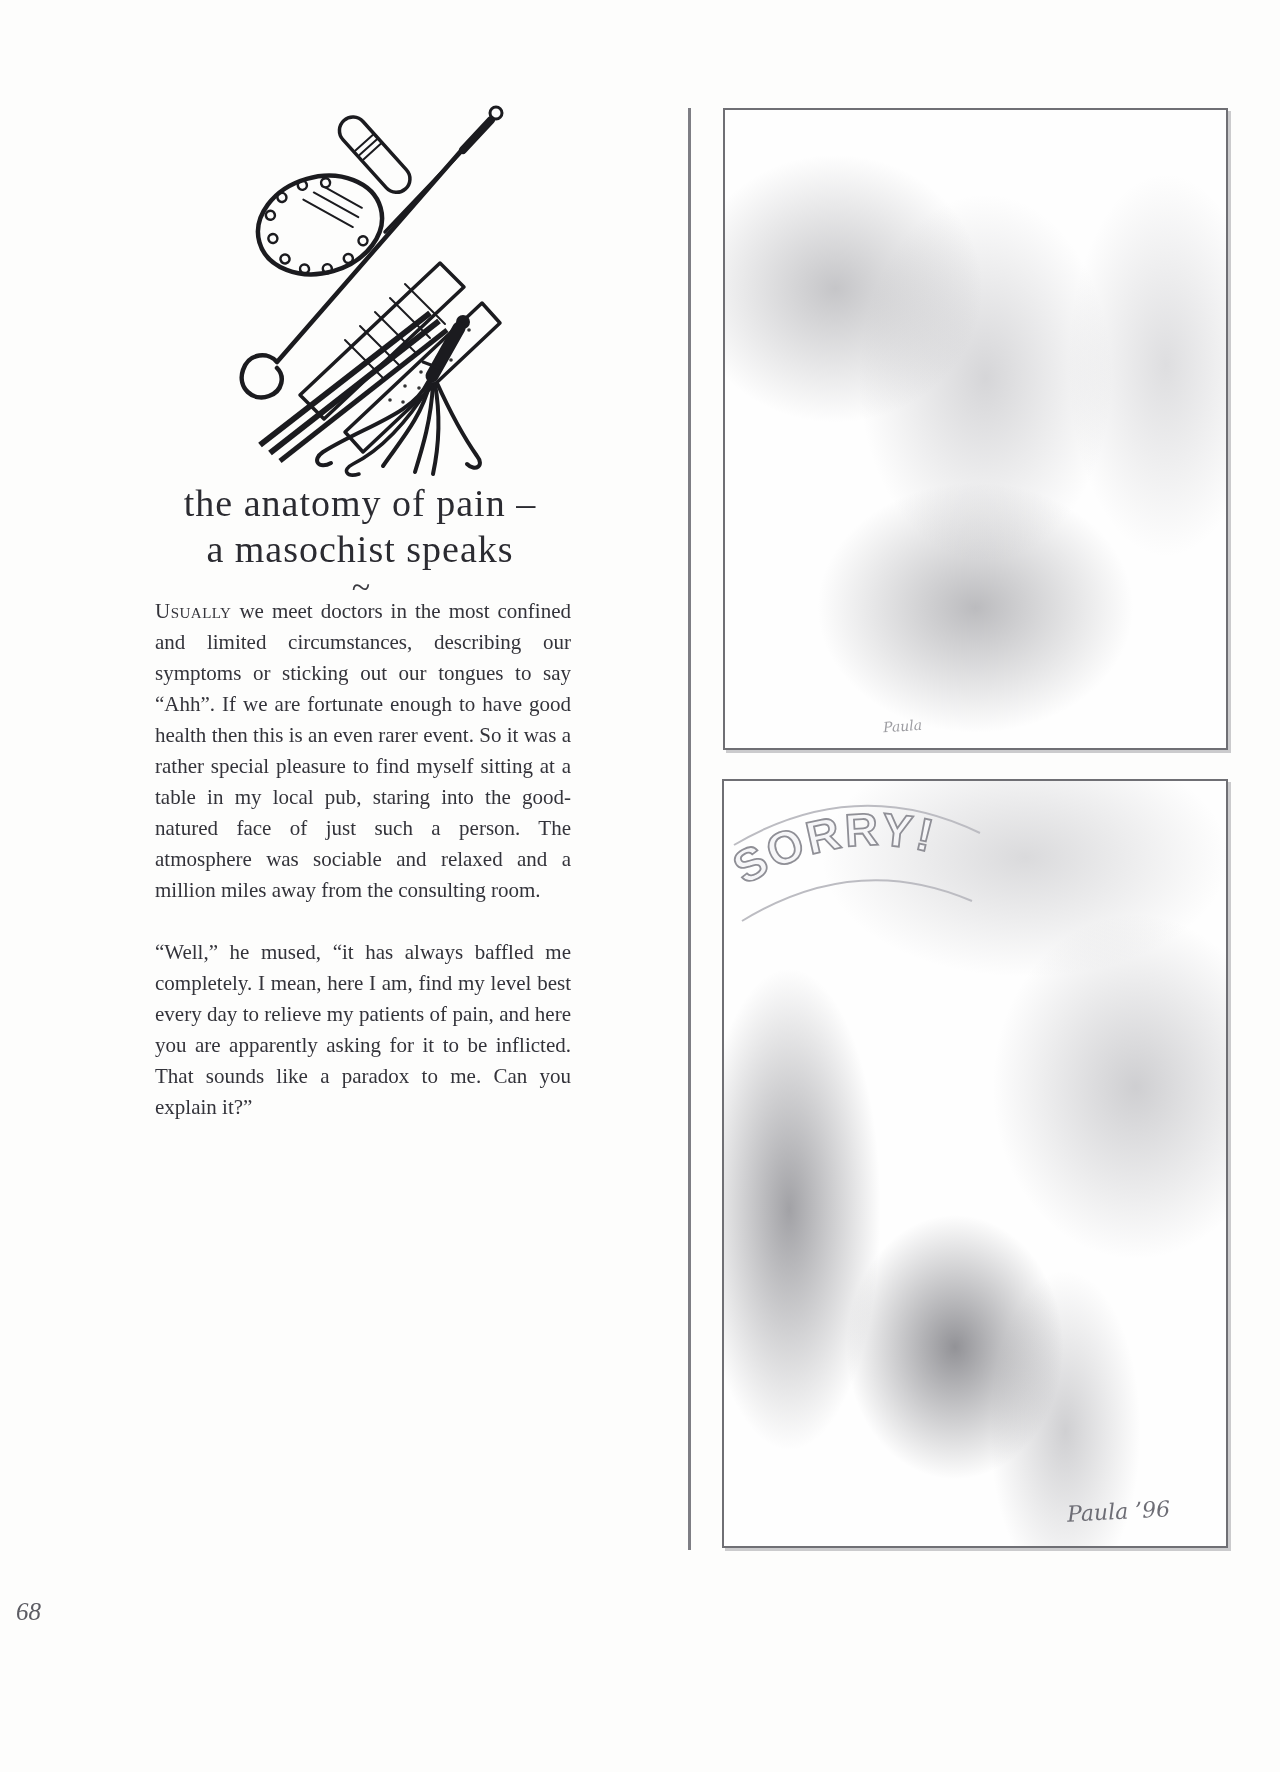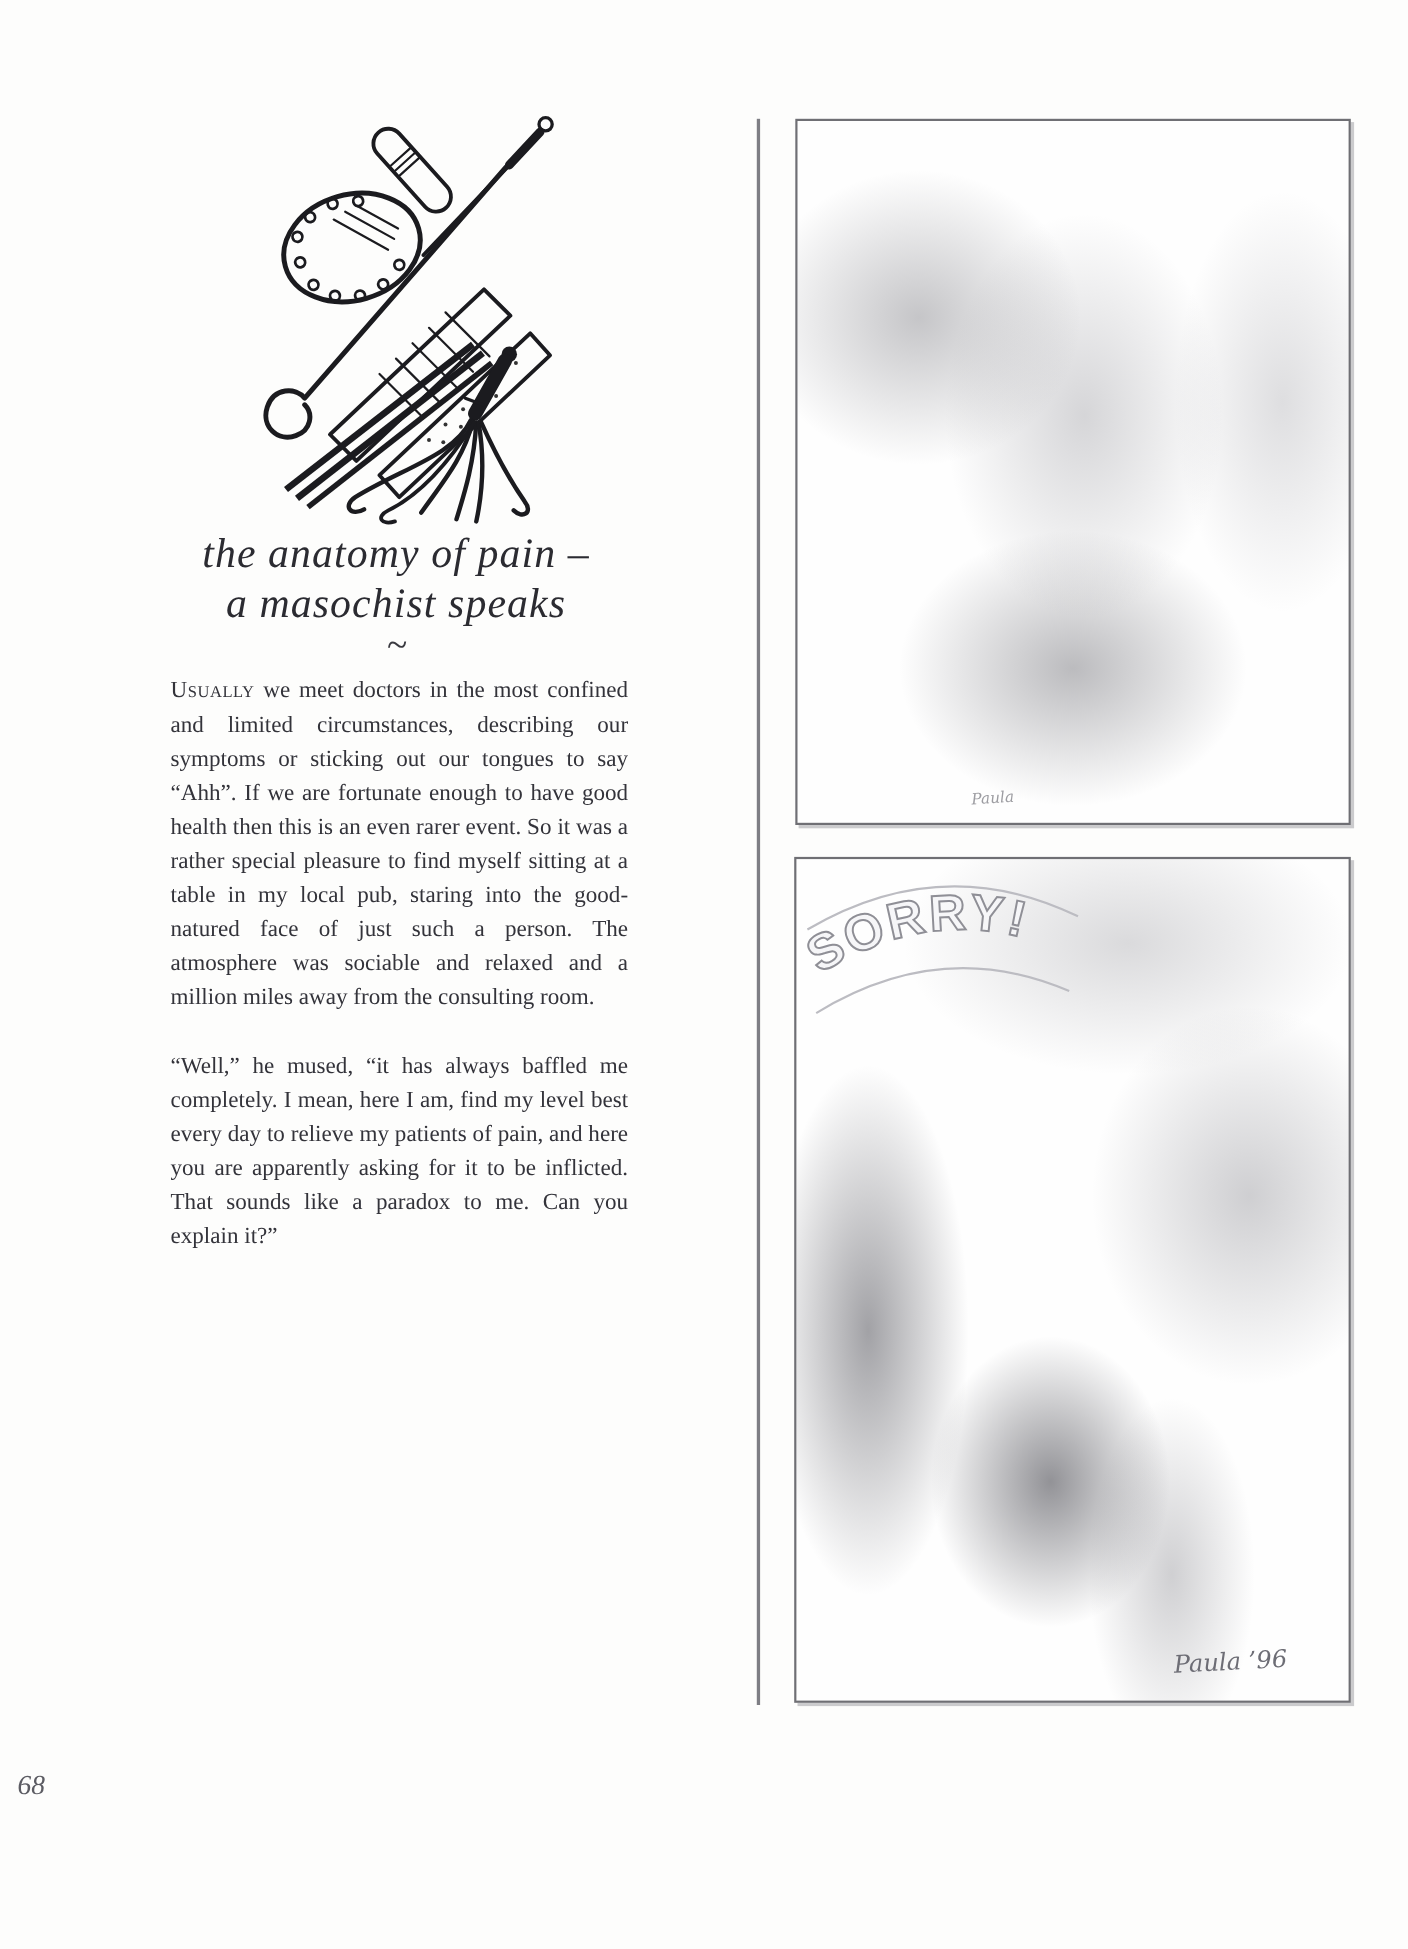--- a/index.html
+++ b/index.html
@@ -8,38 +8,38 @@
     position:relative; width:1280px; height:1772px;
     background:#fdfdfc; overflow:hidden;
     font-family:"Liberation Serif", serif; color:#2e2e33;
   }
 
   
   .implements { position:absolute; left:225px; top:100px; width:290px; height:380px; }
 
   .title-block { position:absolute; left:130px; top:480px; width:460px; text-align:center; }
   .title-line {
-    font-style:italic; font-size:38px; line-height:46px;
+    font-size:38px; line-height:46px;
     letter-spacing:1px; color:#2b2b31;
   }
   .ornament {
     position:absolute; left:130px; top:568px; width:460px; text-align:center;
     font-size:34px; color:#3a3a40; letter-spacing:-2px;
   }
 
   .body-col {
-    position:absolute; left:155px; top:612px; width:416px;
+    position:absolute; left:155px; top:596px; width:416px;
     font-size:21px; line-height:31px; text-align:justify; color:#33333a;
   }
   .body-col p { margin:0 0 31px 0; }
   .lead-caps { font-variant:small-caps; letter-spacing:0.5px; }
 
   .page-number {
     position:absolute; left:16px; top:1598px;
-    font-style:italic; font-size:25px; color:#5c5c63;margin-top:12px;
+    font-style:italic; font-size:25px; color:#5c5c63;
   }
 
   
   .divider {
     position:absolute; left:688px; top:108px; width:3px; height:1442px;
     background:#7e7e84;
   }
 
   
   .frame {

